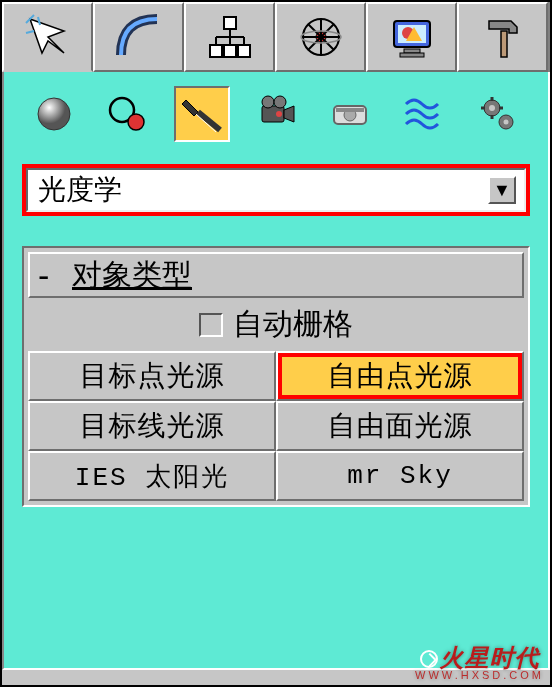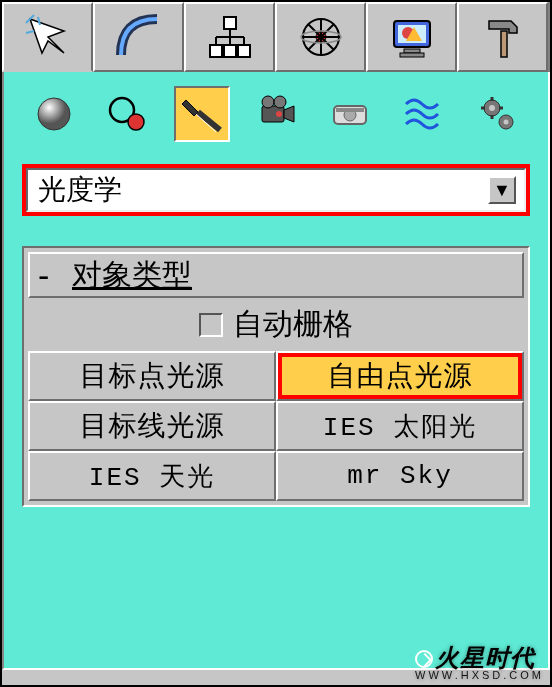--- a/index.html
+++ b/index.html
@@ -173,22 +173,22 @@
     display:flex; align-items:center; justify-content:center;
     background: #ffce4a;
     border-radius: 0;
   }
 
   
   .watermark {
     position: absolute;
     right: 8px;
     bottom: 6px;
-    color: #000000;
-    text-align: left;
+    color: #b91c1c;
+    text-align: center;
     font-family: "Arial", sans-serif;
     text-shadow: 0 0 4px rgba(0,0,0,0.4);
     line-height: 1;
     pointer-events: none;
   }
   .watermark .big { font-size: 24px; font-style: italic; font-weight: bold; letter-spacing: 1px; }
   .watermark .small { font-size: 11px; letter-spacing: 3px; opacity: 0.9; }
   .watermark .logo {
     display:inline-block; width:18px; height:18px;
     border:2px solid #fff; border-radius:50%;
@@ -353,25 +353,25 @@
             <span>目标点光源</span>
           </div>
         <div class="obj-btn highlight-wrap">
           <div class="redbox">
               <span>自由点光源</span>
             </div>
         </div>
         <div class="obj-btn">
             <span>目标线光源</span>
           </div>
+        <div class="obj-btn">
+            <span>自由面光源</span>
+          </div>
         <div class="obj-btn en">
             <span>IES 太阳光</span>
-          </div>
-        <div class="obj-btn en">
-            <span>IES 天光</span>
           </div>
         <div class="obj-btn en">
             <span>mr Sky</span>
           </div>
       </div>
     </div>
 
   </div>
 </div>
 

